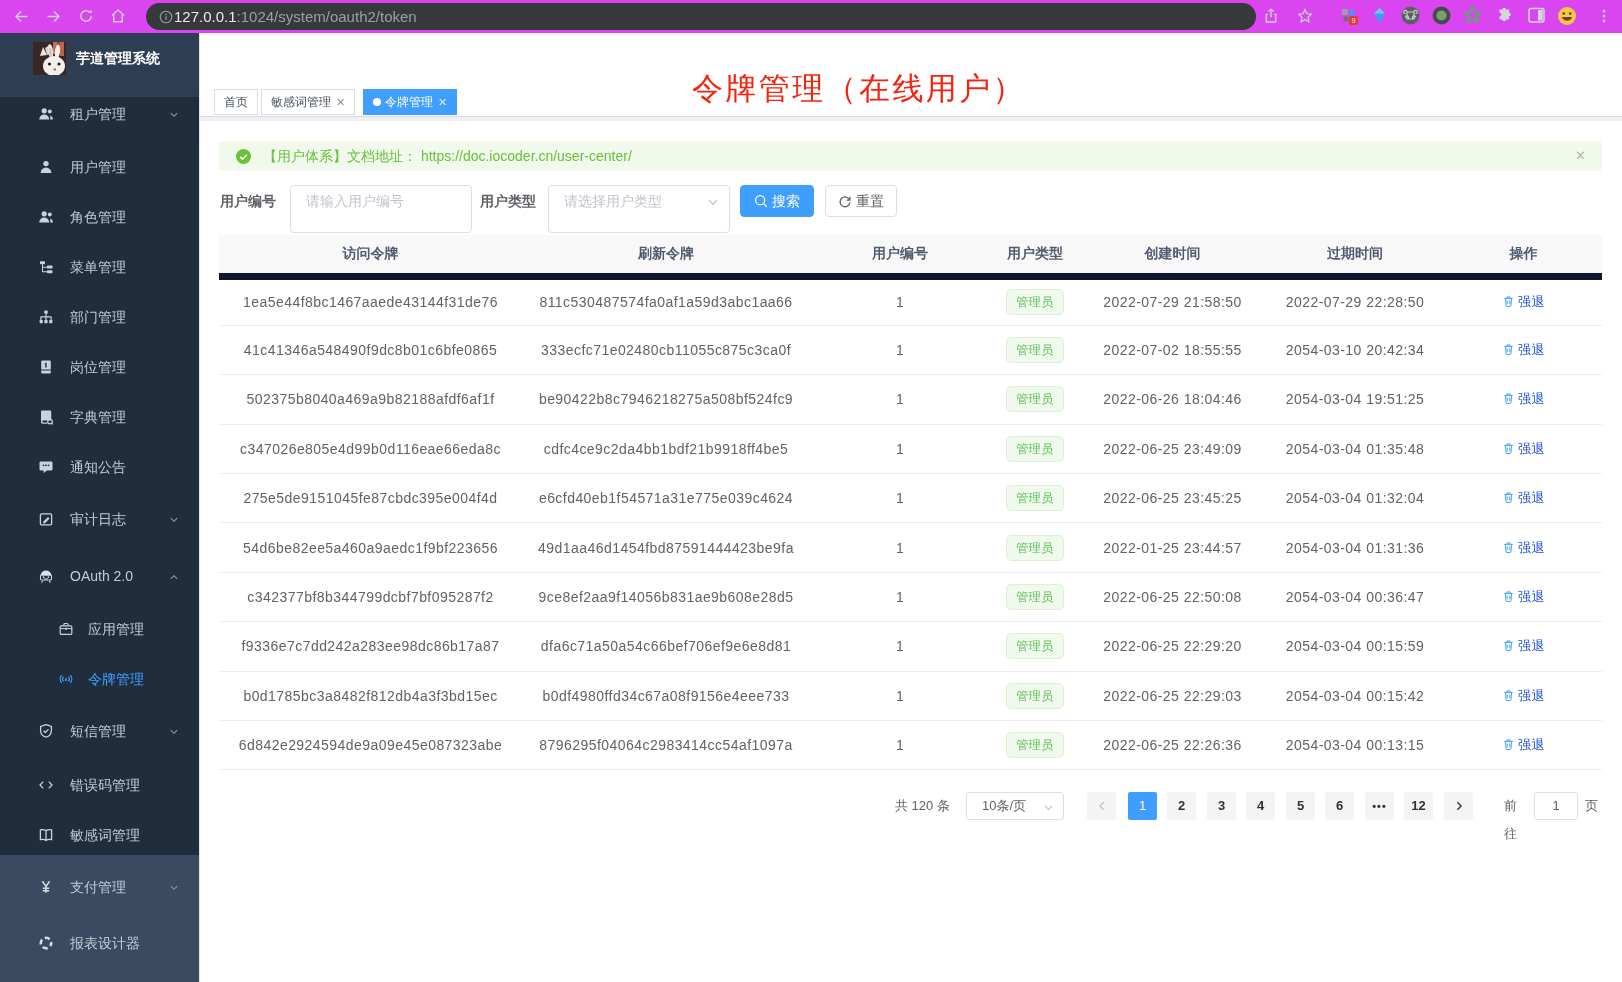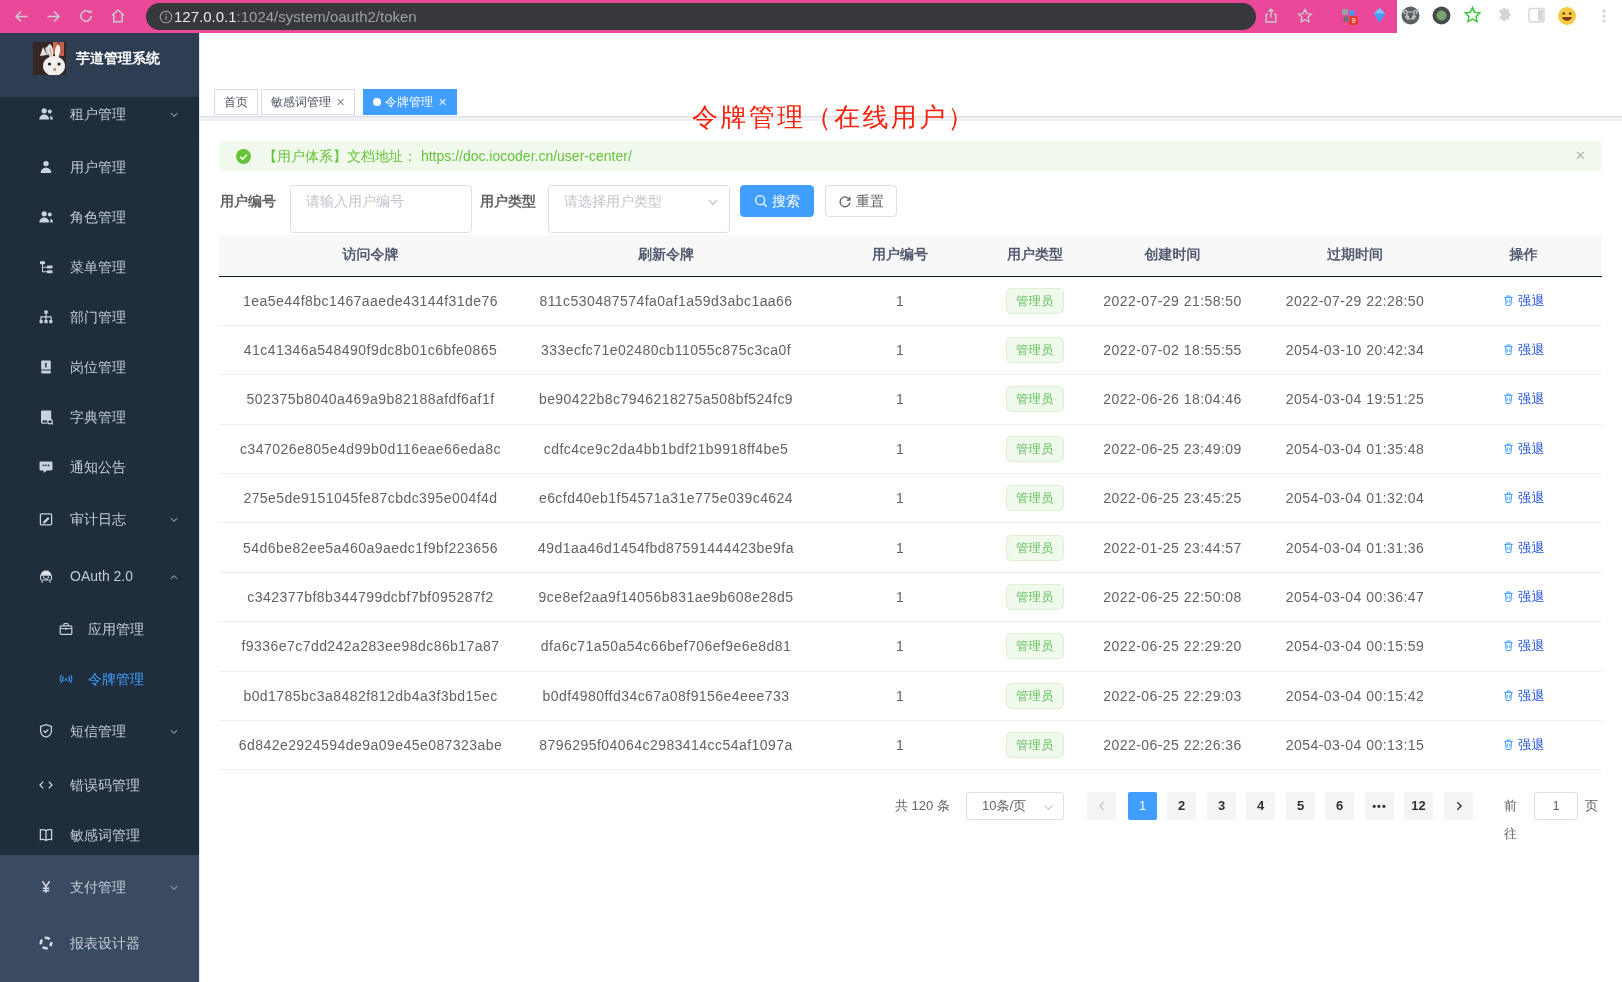--- a/index.html
+++ b/index.html
@@ -1,19 +1,19 @@
 <!DOCTYPE html>
 <html><head>
 <meta charset="utf-8">
 <style>
 * { margin:0; padding:0; box-sizing:border-box; }
 html,body { width:1622px; height:982px; overflow:hidden; background:#fff;
   font-family:"Liberation Sans", sans-serif; }
 
-#chrome { position:absolute; left:0; top:0; width:1397px; height:33px; background:#ec4899; }
+#chrome { position:absolute; left:0; top:0; width:1622px; height:33px; background:#d946ef; }
 #omnibox { position:absolute; left:146px; top:3px; width:1110px; height:27px; border-radius:13.5px;
   background:#36383c; color:#9aa0a6; font-size:15px; line-height:27px; }
 #omnibox .host { color:#e9eaed; }
 .cic { position:absolute; }
 
 #sidebar { position:absolute; left:0; top:33px; width:199px; height:949px; background:#1f2d3d; }
 #logo { position:absolute; left:0; top:0; width:199px; height:64px; background:#2f3d52; }
 #logo .ttl { position:absolute; left:76px; top:17px; color:#fff; font-size:14px; font-weight:bold; }
 #paysec { position:absolute; left:0; top:822px; width:199px; height:127px; background:#3a4a61; }
 .mi { position:absolute; left:0; width:199px; height:50px; color:#c3cbd6; font-size:14px; }
@@ -38,39 +38,39 @@
 .tag-item .x { margin-left:5px; font-size:11px; color:#808b9a; }
 .tag-item.active .x { color:#e3effb; }
 
 #crumb { position:absolute; left:58px; top:19px; font-size:14px; color:#303133; }
 #crumb .sep { color:#c0c4cc; margin:0 9px; }
 #crumb .last { color:#97a8be; }
 
 .ric { position:absolute; color:#5a5e66; }
 #uname { position:absolute; left:1333px; top:19px; font-size:15px; color:#0c4a6e; }
 
-#anno { position:absolute; left:692px; top:71px; font-size:26px; color:#f5220d;
-  white-space:nowrap; z-index:50; line-height:36px; letter-spacing:2.4px;margin-top:28px; }
+#anno { position:absolute; left:692px; top:71px; font-size:31px; color:#f5220d;
+  white-space:nowrap; z-index:50; line-height:36px; letter-spacing:2.4px; }
 
 #content { position:absolute; left:0; top:84px; width:1423px; height:865px; background:#fff; }
 #alert { position:absolute; left:20px; top:24px; width:1383px; height:30px; background:#f0f9eb;
   border-radius:4px; color:#67c23a; font-size:14px; line-height:30px; }
 #alert .x { position:absolute; right:16px; top:0px; color:#acb6ac; font-size:13px; }
 
 .flabel { position:absolute; top:68px; font-size:14px; font-weight:bold; color:#606266; line-height:32px; }
 .finput { position:absolute; top:68px; height:48px; border:1px solid #dcdfe6; border-radius:4px;
   background:#fff; font-size:14px; color:#bfc4cc; line-height:30px; padding-left:15px; }
 .btn { position:absolute; top:68px; height:32px; border-radius:4px; font-size:14px; line-height:30px;
   text-align:center; }
 #btn-search { left:541px; width:74px; background:#409eff; border:1px solid #409eff; color:#fff; }
 #btn-reset { left:626px; width:72px; background:#fff; border:1px solid #dcdfe6; color:#606266; }
 
 #tbl { position:absolute; left:20px; top:118px; width:1383px; border-collapse:collapse; table-layout:fixed; }
 #tbl th { background:#f8f8f9; color:#515a6e; font-size:14px; font-weight:bold; height:41px;
-  border-bottom:1px solid #0f172a; text-align:center; }
+  border-bottom:7px solid #0f172a; text-align:center; }
 #tbl td { color:#606266; font-size:14px; height:49.4px; border-bottom:1px solid #ebeef5; text-align:center; letter-spacing:0.45px; }
 .eltag { display:inline-block; height:26px; line-height:24px; padding:0 9px; background:#eff9ec;
   border:1px solid #dcf1d4; border-radius:5px; color:#5cbe57; font-size:12px; }
 .oplink { color:#1d4ed8; font-size:13px; white-space:nowrap; }
 .oplink svg { vertical-align:-2px; margin-right:3px; }
 .trash { d:path("M2.8 4.2 h10.4 M6 4 v-1.6 h4 V4 M4.2 4.4 l0.7 8.6 a1.2 1.2 0 0 0 1.2 1.1 h3.8 a1.2 1.2 0 0 0 1.2-1.1 l0.7-8.6 M6.4 6.8 v4.6 M9.6 6.8 v4.6");
   fill:none; stroke:#409eff; stroke-width:1.2; }
 
 #pager { position:absolute; left:0; top:675px; width:1168px; height:28px; font-size:13px; color:#606266; }
 #pager > * { position:absolute; }

